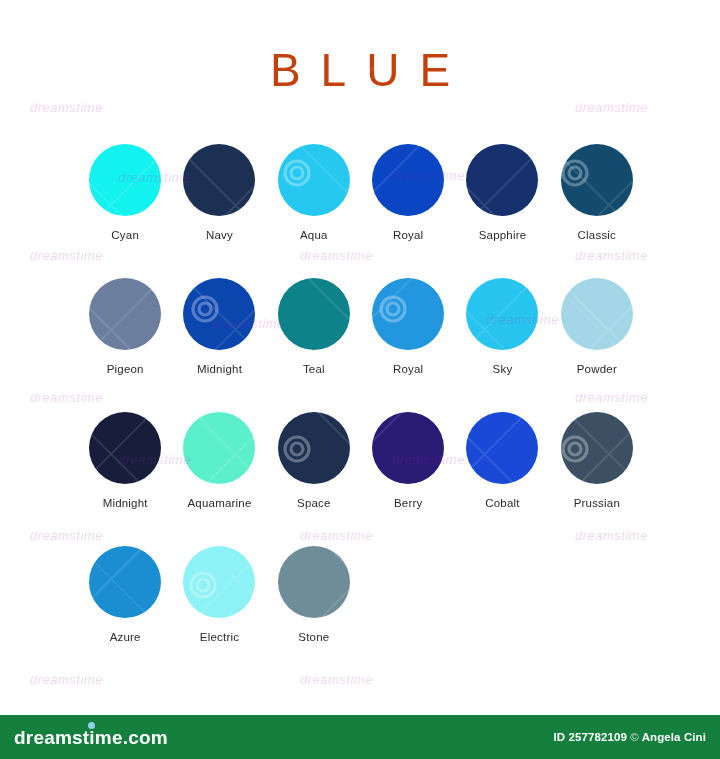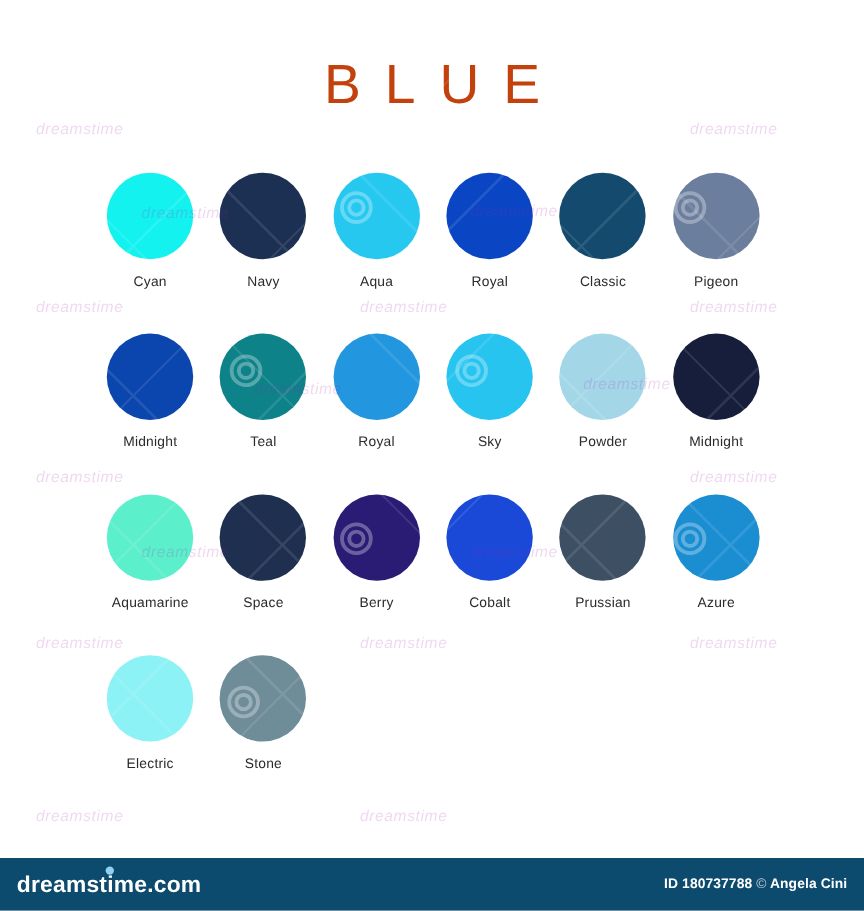--- a/index.html
+++ b/index.html
@@ -169,20 +169,24 @@
           <div class="swatch-dot" style="background: rgb(27, 48, 83);"></div>
           <div class="swatch-label">Navy</div>
         </div>
         <div class="swatch-cell">
           <div class="swatch-dot" style="background: rgb(38, 200, 240);"></div>
           <div class="swatch-label">Aqua</div>
         </div>
         <div class="swatch-cell">
           <div class="swatch-dot" style="background: rgb(10, 70, 196);"></div>
           <div class="swatch-label">Royal</div>
+        </div>
+        <div class="swatch-cell">
+          <div class="swatch-dot" style="background: rgb(23, 48, 110);"></div>
+          <div class="swatch-label">Sapphire</div>
         </div>
         <div class="swatch-cell">
           <div class="swatch-dot" style="background: rgb(19, 74, 110);"></div>
           <div class="swatch-label">Classic</div>
         </div>
         <div class="swatch-cell">
           <div class="swatch-dot" style="background: rgb(107, 126, 158);"></div>
           <div class="swatch-label">Pigeon</div>
         </div>
         <div class="swatch-cell">
@@ -292,25 +296,25 @@
             <path d="M15 9 A6 6 0 1 1 9 15 A6 6 0 0 1 15 9" fill="none" stroke="#ffffff" stroke-width="3.2"></path>
           </svg></div>
         <div class="watermark-spiral" style="left: 466px; top: 570px;"><svg viewBox="0 0 30 30" width="30" height="30">
             <path d="M15 3 A12 12 0 1 1 3 15 A12 12 0 0 1 15 3" fill="none" stroke="#ffffff" stroke-width="3.2"></path>
             <path d="M15 9 A6 6 0 1 1 9 15 A6 6 0 0 1 15 9" fill="none" stroke="#ffffff" stroke-width="3.2"></path>
           </svg></div>
       </div>
 
   </div>
 
-  <div class="footer-bar" style="background: #0c4a6e;">
+  <div class="footer-bar" style="background: #15803d;">
     <span class="brand-logo">
       <span>dreamstime.com</span>
       <span class="brand-dot"></span>
     </span>
     <span class="credit-text">
-      <span>ID 180737788</span>
+      <span>ID 257782109</span>
       <span class="credit-copy">©</span>
       <span>Angela Cini</span>
     </span>
   </div>
 
 </div>
 
 </body></html>

